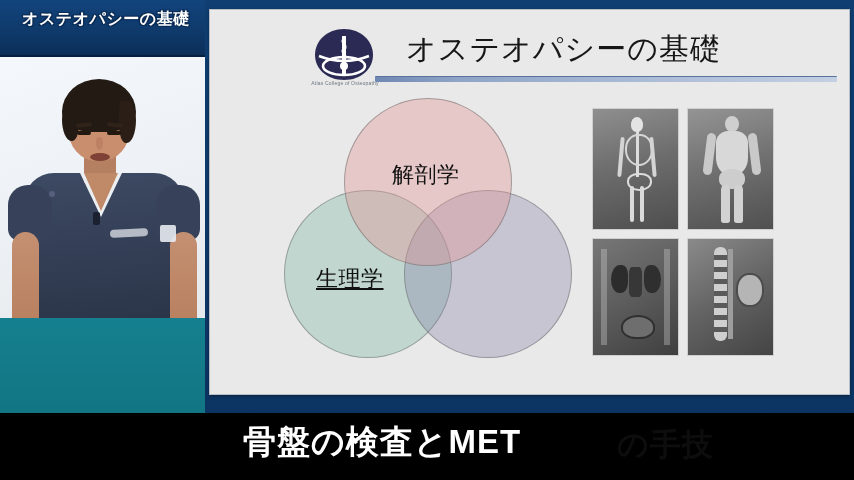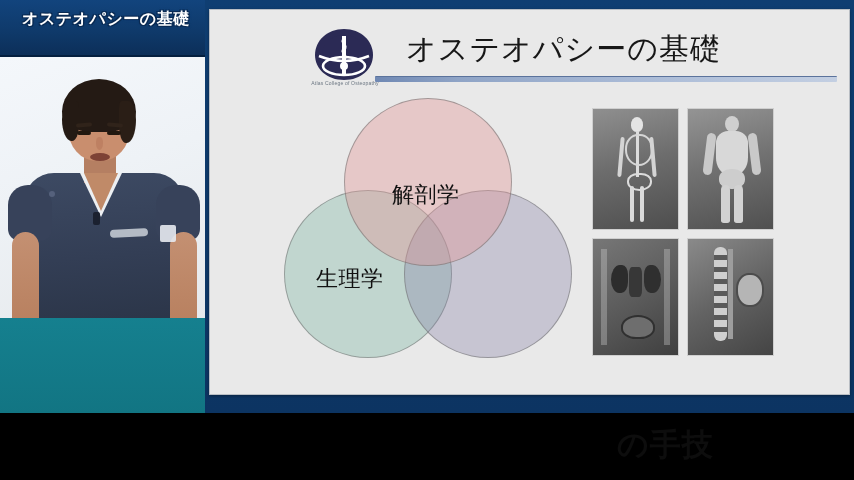--- a/index.html
+++ b/index.html
@@ -284,22 +284,22 @@
     left: 120px; top: 92px;
     background: rgba(130,125,165,.33);
   }
   .venn-label {
     position: absolute;
     font-size: 22px;
     color: #111;
     white-space: nowrap;
     letter-spacing: .5px;
   }
-  #venn-label-anatomy    { left: 108px; top: 62px; margin-top: 20px; }
-  #venn-label-physiology { left: 32px;  top: 166px; }
+  #venn-label-anatomy    { left: 108px; top: 62px; }
+  #venn-label-physiology { left: 32px;  top: 166px; text-decoration: underline; }
   #venn-label-pathology  { left: 150px; top: 166px; }
 
   
   #image-grid {
     position: absolute;
     left: 382px; top: 98px;
     width: 182px; height: 252px;
     display: grid;
     grid-template-columns: 87px 87px;
     grid-template-rows: 122px 118px;
@@ -492,15 +492,16 @@
         <div class="sp-seg" style="top:88px"></div>
         <div class="sp-cord"></div>
         <div class="sp-organ"></div>
       </div>
 
     </div>
   </div>
 
   <div id="caption-bar">
     <div id="caption-ghost">の手技</div>
+    <div id="caption-main">骨盤の検査とMET</div>
   </div>
 
 </div>
 
 </body></html>

